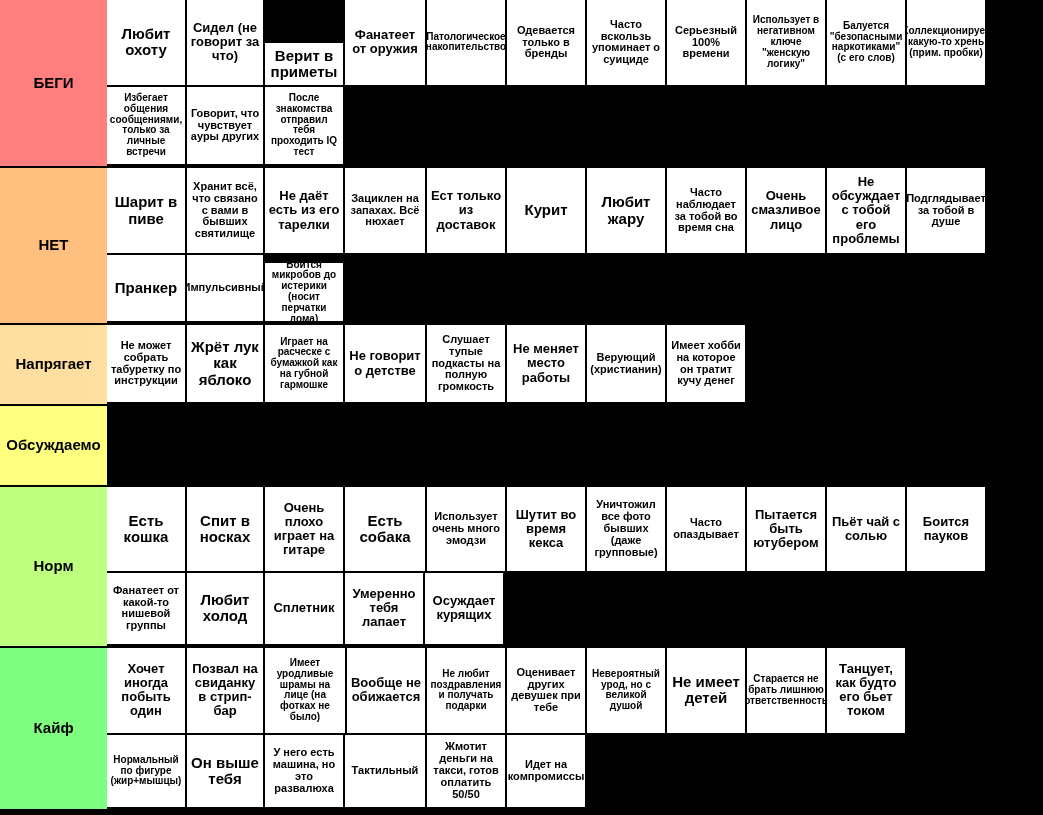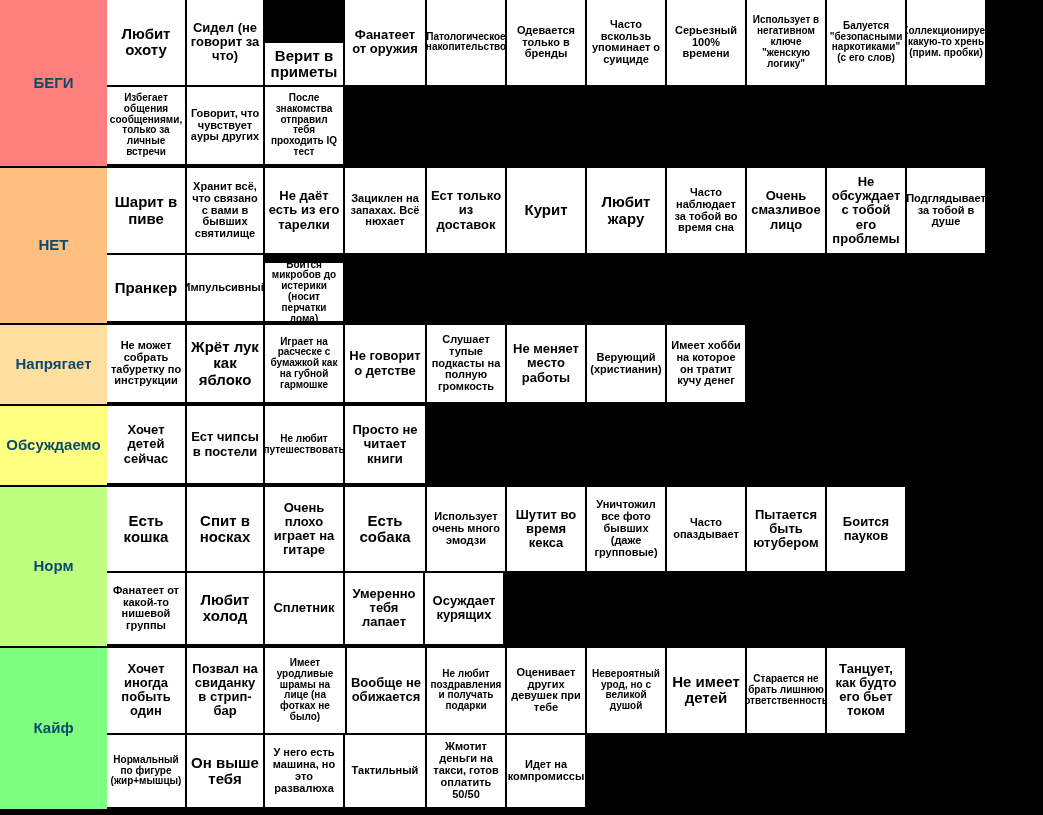--- a/index.html
+++ b/index.html
@@ -26,21 +26,21 @@
   }
   .tier-label {
     width: 107px;
     min-width: 107px;
     display: flex;
     align-items: center;
     justify-content: center;
     text-align: center;
     font-weight: bold;
     font-size: 15px;
-    color: #0c4a6e;
+    color: #000000;
     padding: 0;
     line-height: 1.1;
   }
   .tier-body {
     flex: 1;
     display: flex;
     flex-direction: column;
     background: #000;
     min-width: 0;
   }
@@ -134,43 +134,35 @@
           <div class="card s-sm" style="width: 80px; min-width: 80px;">Слушает тупые подкасты на полную громкость</div>
           <div class="card s-md" style="width: 80px; min-width: 80px;">Не меняет место работы</div>
           <div class="card s-sm" style="width: 80px; min-width: 80px;">Верующий (христианин)</div>
           <div class="card s-sm" style="width: 80px; min-width: 80px;">Имеет хобби на которое он тратит кучу денег</div>
           <div class="spacer"></div>
         </div>
       </div>
     </div>
     <div class="tier-row" style="height: 81px;">
       <div class="tier-label" style="background: rgb(255, 255, 127);">Обсуждаемо</div>
-      <div class="tier-body">
-        <div class="tier-line" style="height: 81px;">
-          <div class="card s-md" style="width: 80px; min-width: 80px;">Хочет детей сейчас</div>
-          <div class="card s-md" style="width: 78px; min-width: 78px;">Ест чипсы в постели</div>
-          <div class="card s-xs" style="width: 80px; min-width: 80px;">Не любит путешествовать</div>
-          <div class="card s-md" style="width: 82px; min-width: 82px;">Просто не читает книги</div>
-          <div class="spacer"></div>
-        </div>
-      </div>
     </div>
     <div class="tier-row" style="height: 161px;">
       <div class="tier-label" style="background: rgb(191, 255, 127);">Норм</div>
       <div class="tier-body">
         <div class="tier-line" style="height: 87px;">
           <div class="card s-lg" style="width: 80px; min-width: 80px;">Есть кошка</div>
           <div class="card s-lg" style="width: 78px; min-width: 78px;">Спит в носках</div>
           <div class="card s-md" style="width: 80px; min-width: 80px;">Очень плохо играет на гитаре</div>
           <div class="card s-lg" style="width: 82px; min-width: 82px;">Есть собака</div>
           <div class="card s-sm" style="width: 80px; min-width: 80px;">Использует очень много эмодзи</div>
           <div class="card s-md" style="width: 80px; min-width: 80px;">Шутит во время кекса</div>
           <div class="card s-sm" style="width: 80px; min-width: 80px;">Уничтожил все фото бывших (даже групповые)</div>
           <div class="card s-sm" style="width: 80px; min-width: 80px;">Часто опаздывает</div>
           <div class="card s-md" style="width: 80px; min-width: 80px;">Пытается быть ютубером</div>
+          <div class="card s-md" style="width: 80px; min-width: 80px;">Пьёт чай с солью</div>
           <div class="card s-md" style="width: 80px; min-width: 80px;">Боится пауков</div>
           <div class="spacer"></div>
         </div>
         <div class="tier-line" style="height: 74px;">
           <div class="card s-sm" style="width: 80px; min-width: 80px;">Фанатеет от какой-то нишевой группы</div>
           <div class="card s-lg" style="width: 78px; min-width: 78px;">Любит холод</div>
           <div class="card s-md" style="width: 80px; min-width: 80px;">Сплетник</div>
           <div class="card s-md" style="width: 80px; min-width: 80px;">Умеренно тебя лапает</div>
           <div class="card s-md" style="width: 80px; min-width: 80px;">Осуждает курящих</div>
           <div class="spacer"></div>

